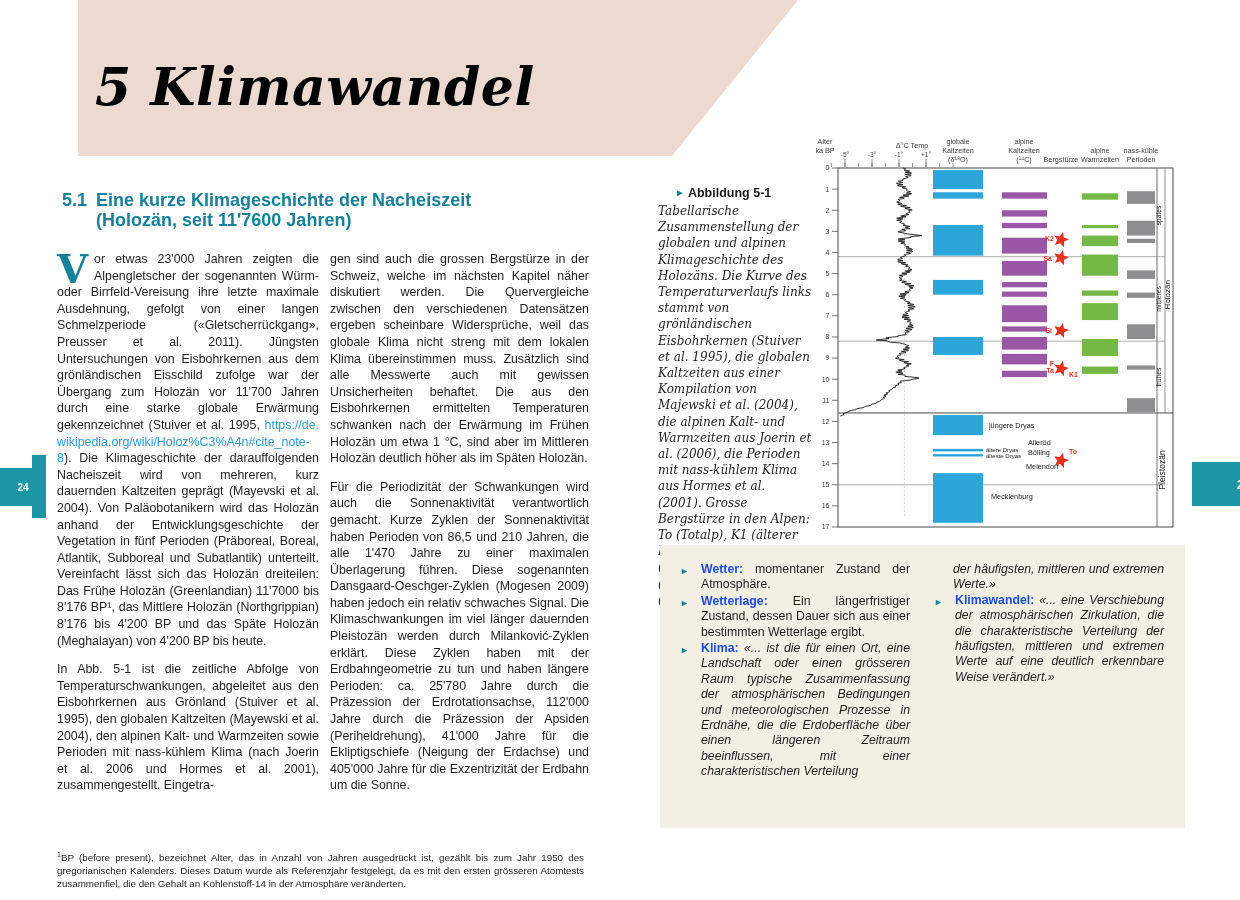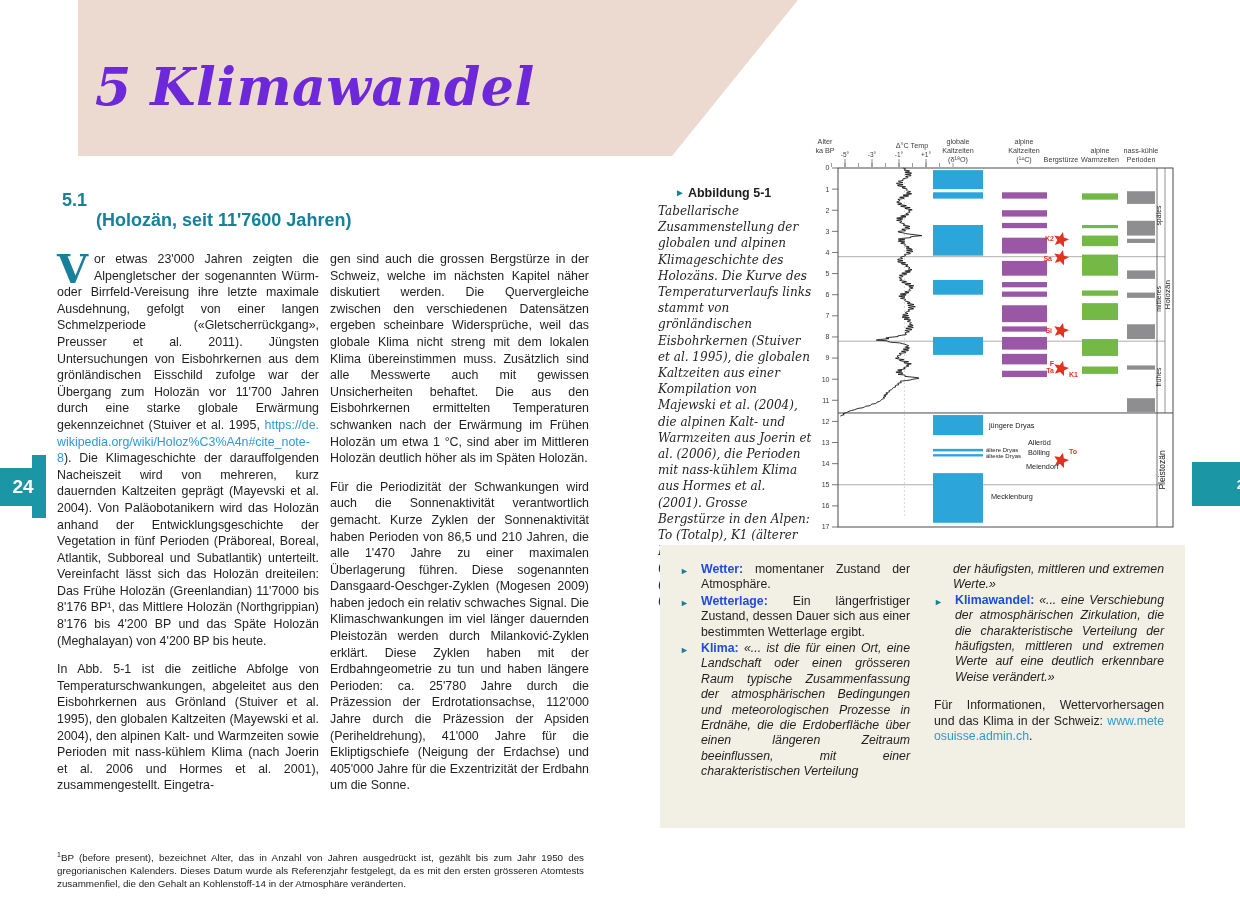--- a/index.html
+++ b/index.html
@@ -2,26 +2,26 @@
 <html lang="de"><head>
 <meta charset="utf-8">
 <style>
   html,body{margin:0;padding:0;background:#ffffff;}
   .page{position:relative;width:1240px;height:900px;background:#fff;overflow:hidden;
         font-family:"Liberation Sans",sans-serif;color:#1f1f1f;}
   .beige-band{position:absolute;left:78px;top:0;width:720px;height:156px;background:#ecd9cf;
         clip-path:polygon(0 0,100% 0,82.5% 100%,0 100%);}
   .chapter-title{position:absolute;left:95px;top:56px;margin:0;
         font-family:"DejaVu Serif",serif;font-style:italic;font-weight:bold;
-        font-size:52px;letter-spacing:.5px;color:#6d28d9;}
+        font-size:52px;letter-spacing:.5px;color:#000000;}
   
   .tab-left{position:absolute;left:0;top:455px;width:46px;height:63px;}
   .tab-left .bar{position:absolute;right:0;top:0;width:14px;height:63px;background:#1b96a4;}
   .tab-left .box{position:absolute;left:0;top:13px;width:46px;height:38px;background:#1b96a4;
-        color:#fff;font-weight:bold;font-size:19px;display:flex;align-items:center;justify-content:center;}
+        color:#fff;font-weight:bold;font-size:10px;display:flex;align-items:center;justify-content:center;}
   .tab-right{position:absolute;left:1192px;top:462px;width:46px;height:44px;background:#1b96a4;
         color:#fff;font-weight:bold;font-size:13px;display:flex;align-items:center;justify-content:center;padding-left:29px;}
   
   .section-heading{position:absolute;left:62px;top:190px;display:flex;
         color:#17809a;font-weight:bold;font-size:18px;line-height:20px;}
   .sec-num{width:34px;flex:none;}
   
   .col{position:absolute;top:251px;}
   .col1{left:57px;width:262px;}
   .col2{left:330px;width:259px;}
@@ -63,21 +63,21 @@
 
   <div class="tab-left">
     <div class="bar"></div>
     <div class="box">24</div>
   </div>
   <div class="tab-right">25</div>
 
   <div class="section-heading">
     <span class="sec-num">5.1</span>
     <span class="sec-text">
-      <br>
+      <span>Eine kurze Klimageschichte der Nacheiszeit</span><br>
       <span>(Holozän, seit 11'7600 Jahren)</span>
     </span>
   </div>
 
   <div class="col col1">
     <p><span class="dropcap">V</span><span>or etwas 23'000 Jahren zeigten die Alpengletscher der sogenannten Würm- oder Birrfeld-Vereisung ihre letzte maximale Ausdehnung, gefolgt von einer langen Schmelzperiode («Gletscherrückgang», Preusser et al. 2011). Jüngsten Untersuchungen von Eisbohrkernen aus dem grönländischen Eisschild zufolge war der Übergang zum Holozän vor 11'700 Jahren durch eine starke globale Erwärmung gekennzeichnet (Stuiver et al. 1995, </span><a class="link">https://de.wikipedia.org/wiki/Holoz%C3%A4n#cite_note-8</a><span>). Die Klimageschichte der darauffolgenden Nacheiszeit wird von mehreren, kurz dauernden Kaltzeiten geprägt (Mayevski et al. 2004). Von Paläobotanikern wird das Holozän anhand der Entwicklungsgeschichte der Vegetation in fünf Perioden (Präboreal, Boreal, Atlantik, Subboreal und Subatlantik) unterteilt. Vereinfacht lässt sich das Holozän dreiteilen: Das Frühe Holozän (Greenlandian) 11'7000 bis 8'176 BP¹, das Mittlere Holozän (Northgrippian) 8'176 bis 4'200 BP und das Späte Holozän (Meghalayan) von 4'200 BP bis heute.</span></p>
     <p>In Abb. 5-1 ist die zeitliche Abfolge von Temperaturschwankungen, abgeleitet aus den Eisbohrkernen aus Grönland (Stuiver et al. 1995), den globalen Kaltzeiten (Mayewski et al. 2004), den alpinen Kalt- und Warmzeiten sowie Perioden mit nass-kühlem Klima (nach Joerin et al. 2006 und Hormes et al. 2001), zusammengestellt. Eingetra-</p>
   </div>
 
   <div class="col col2">
@@ -250,18 +250,17 @@
           <span class="arr">►</span>
           <div class="def-body"><b>Klima:</b> <span class="it">«... ist die für einen Ort, eine Landschaft oder einen grösseren Raum typische Zusammenfassung der atmosphärischen Bedingungen und meteorologischen Prozesse in Erdnähe, die die Erdoberfläche über einen längeren Zeitraum beeinflussen, mit einer charakteristischen Verteilung</span></div>
         </div>
       </div>
       <div class="def-col">
         <div class="def-cont">der häufigsten, mittleren und extremen Werte.»</div>
         <div class="def-item">
           <span class="arr">►</span>
           <div class="def-body"><b>Klimawandel:</b> <span class="it">«... eine Verschiebung der atmosphärischen Zirkulation, die die charakteristische Verteilung der häufigsten, mittleren und extremen Werte auf eine deutlich erkennbare Weise verändert.»</span></div>
         </div>
-        <p class="def-info"><span>Für Informationen, Wettervorhersagen und das Klima in der Schweiz: </span><a class="link">www.meteosuisse.admin.ch</a><span>.</span></p>
       </div>
     </div>
   </div>
 
 </div>
 
 </body></html>

